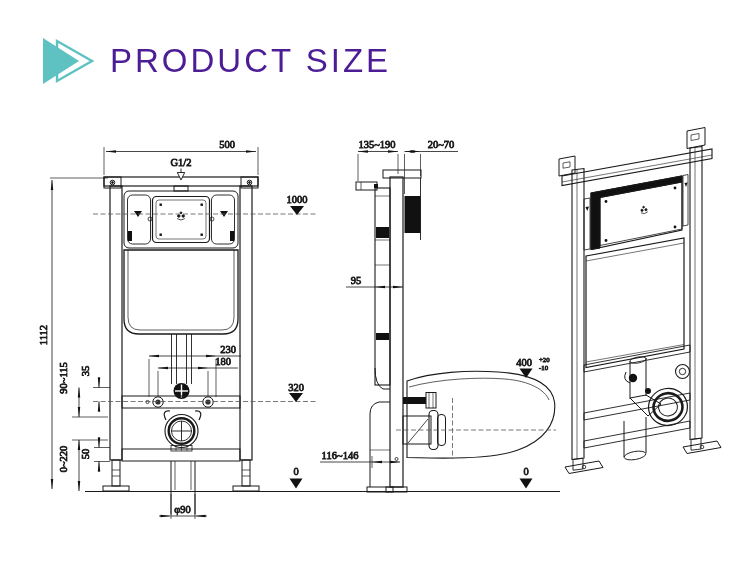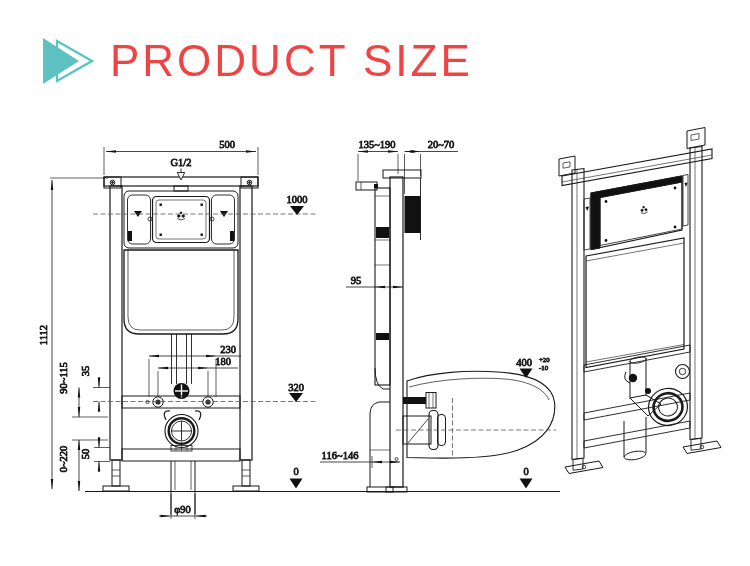--- a/index.html
+++ b/index.html
@@ -1,20 +1,20 @@
 <!DOCTYPE html>
 <html style="--accent: #5ec2c2;"><head>
 <meta charset="utf-8">
 <style>
   :root { --accent:#5ec2c2; --ink:#1a1a1a; }
   html,body{margin:0;padding:0;background:#fff;}
   .page{position:relative;width:750px;height:566px;background:#fff;overflow:hidden;
         font-family:"Liberation Sans",sans-serif;}
   .header{position:absolute;top:36px;left:42px;display:flex;align-items:center;gap:14px;}
-  .title{font-size:44px;font-weight:300;letter-spacing:3px;color:#ef4444;
+  .title{font-size:33px;font-weight:300;letter-spacing:3px;color:#4c1d95;
          font-family:"Liberation Sans",sans-serif;white-space:nowrap;}
   svg.draw{position:absolute;left:0;top:0;}
   .dim{font-family:"Liberation Serif",serif;font-size:10.5px;fill:#111;}
   .dim-sm{font-family:"Liberation Serif",serif;font-size:6.8px;fill:#111;}
   .ln{stroke:var(--ink);fill:none;}
 </style>
 </head>
 <body>
 
 <div class="page">

